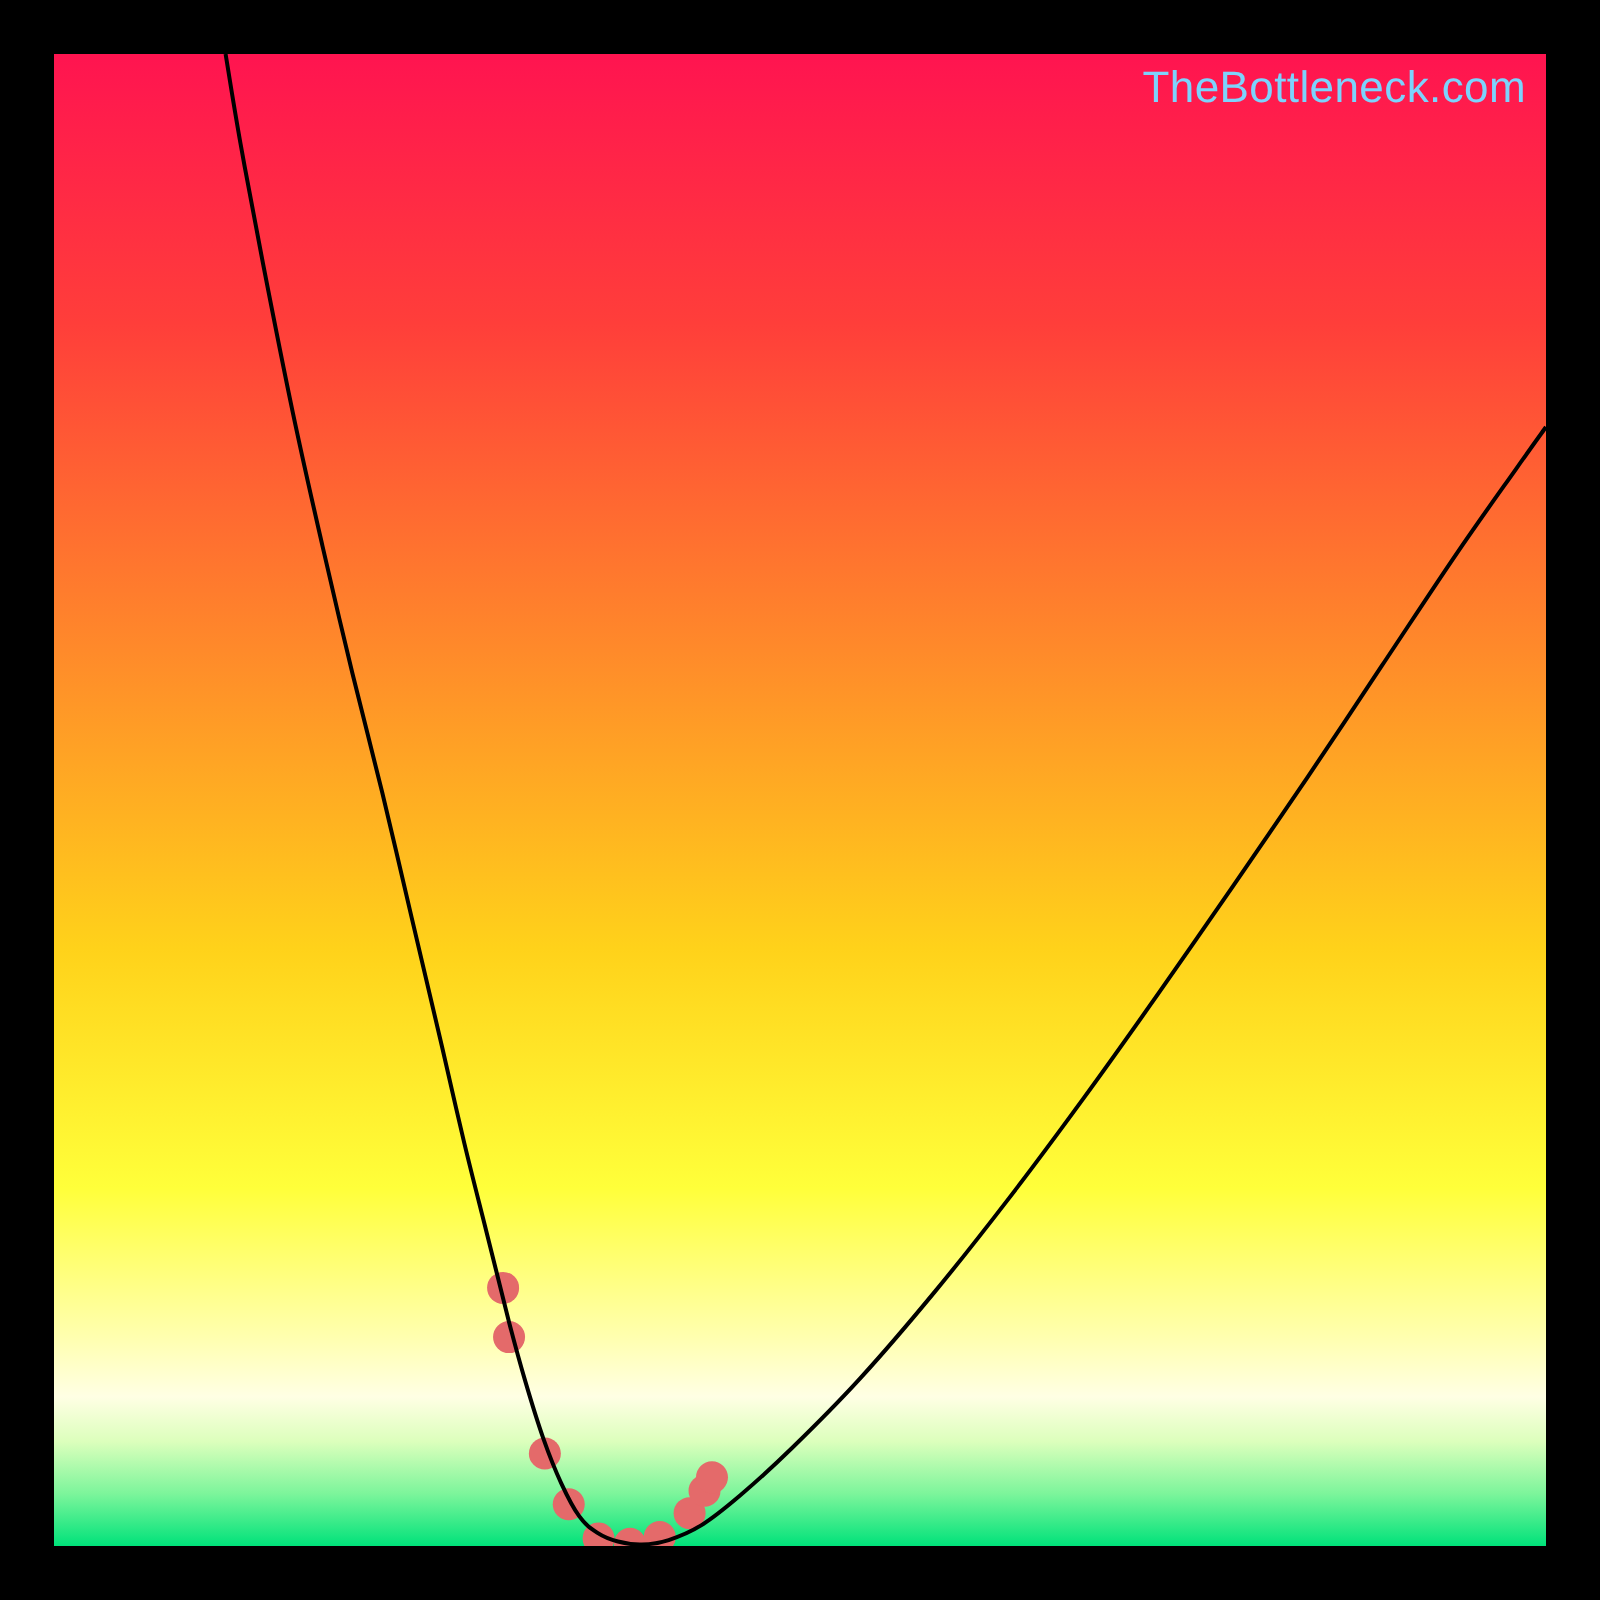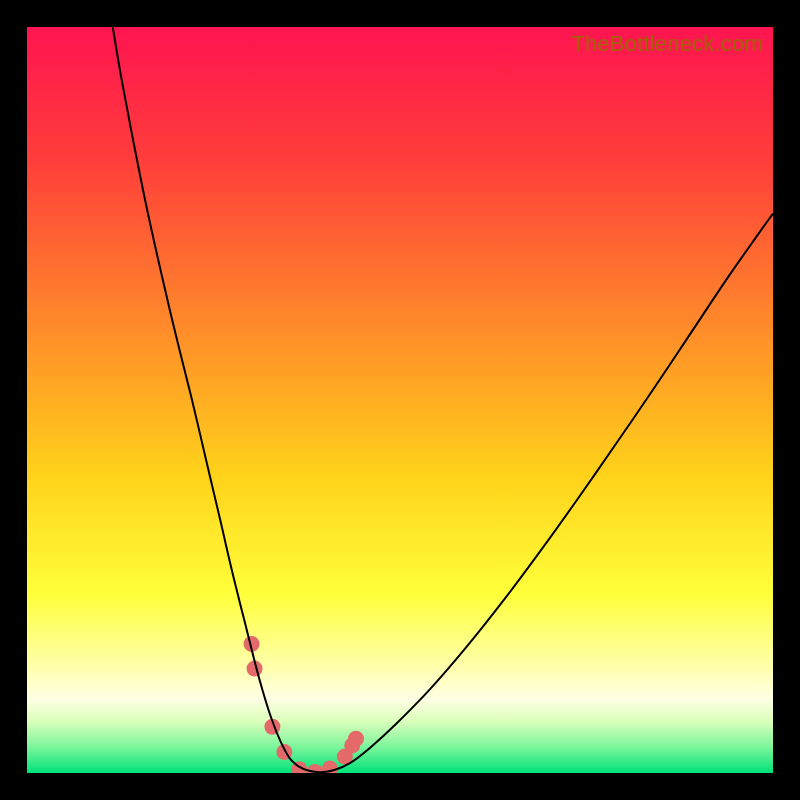--- a/index.html
+++ b/index.html
@@ -22,21 +22,21 @@
     left: 27px;
     top: 27px;
     width: 746px;
     height: 746px;
     overflow: hidden;
   }
   .watermark {
     position: absolute;
     top: 4px;
     right: 10px;
-    color: #a16207;
+    color: #7dd3fc;
     font-size: 22px;
     font-weight: 500;
     letter-spacing: 0.2px;
     z-index: 5;
     text-align: center;
   }
   svg { display: block; }
 </style>
 </head>
 <body>

